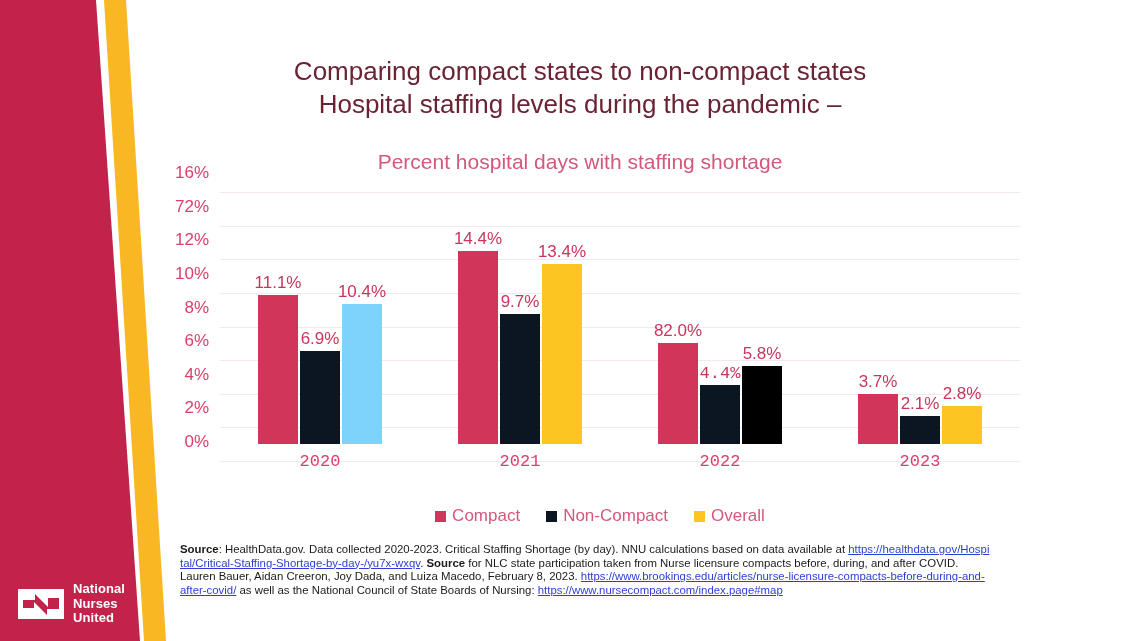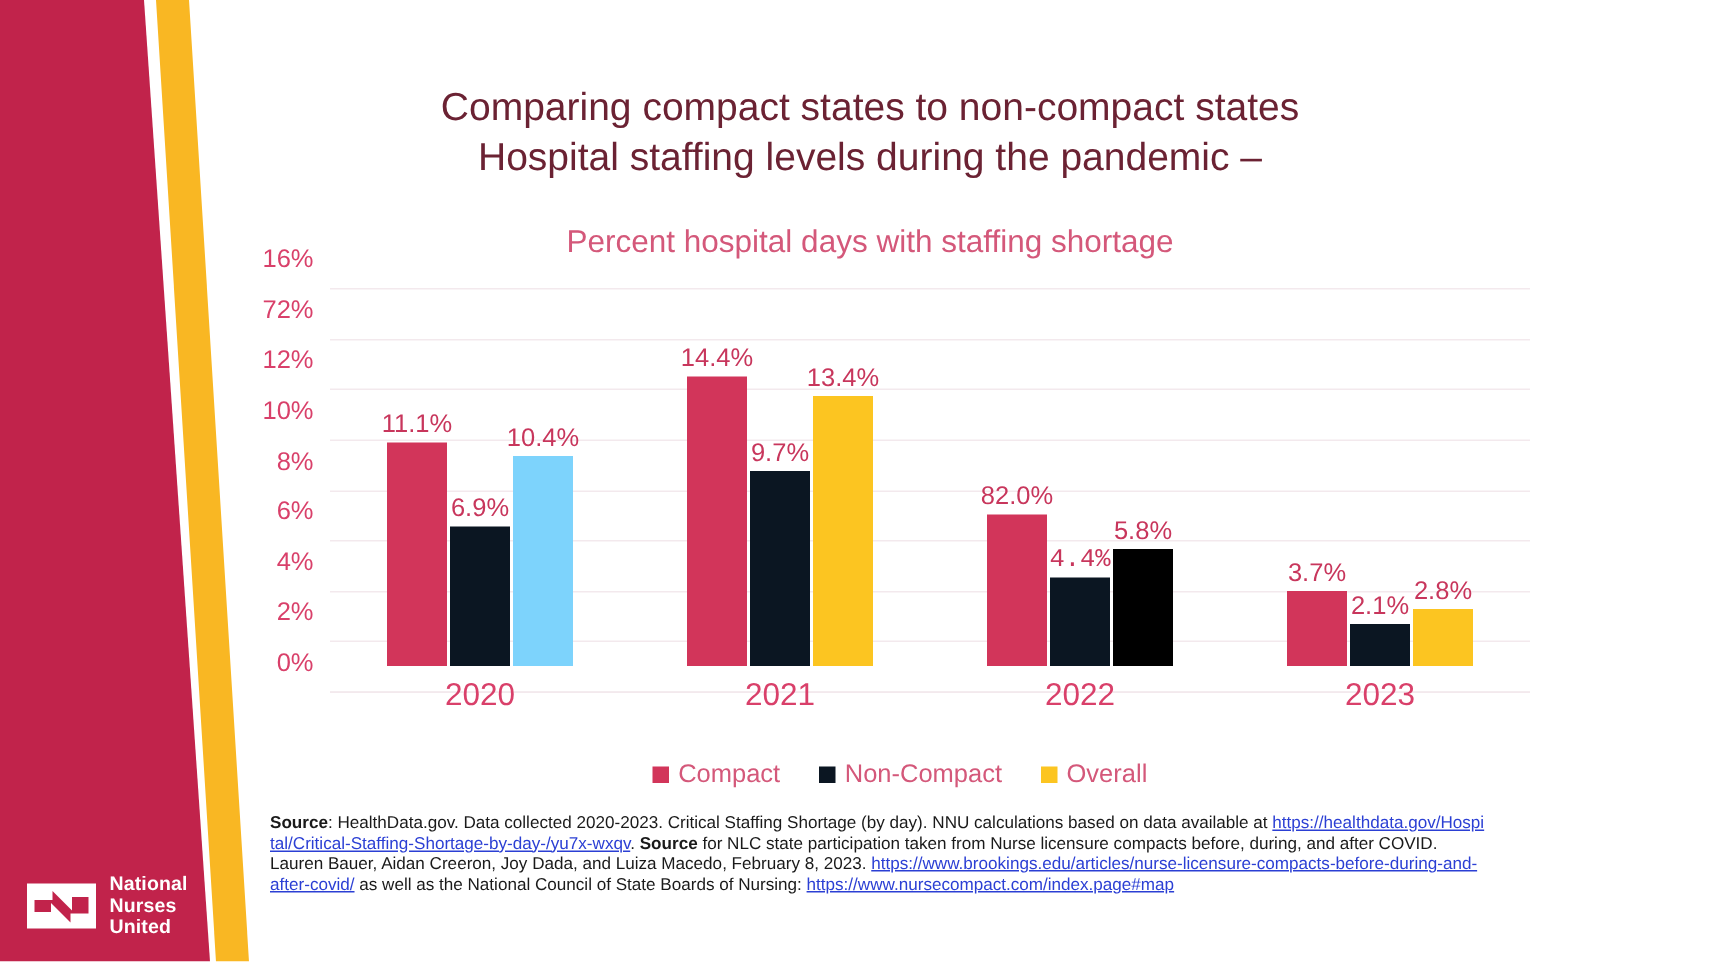--- a/index.html
+++ b/index.html
@@ -57,21 +57,21 @@
   .bar{
     position:absolute;bottom:0;width:40px;
   }
   .bar-val{
     position:absolute;bottom:100%;left:50%;transform:translateX(-50%);
     margin-bottom:2px;color:#C8365C;font-size:17px;white-space:nowrap;
   }
   .xlabel{
     position:absolute;top:100%;margin-top:8px;left:50%;
     transform:translateX(-50%);
-    color:#D9406A;font-size:21px;white-space:nowrap;
+    color:#D9406A;font-size:17px;white-space:nowrap;font-family:Liberation Mono, monospace;
   }
 
   
   .legend{
     position:absolute;left:175px;top:506px;width:850px;
     display:flex;justify-content:center;align-items:center;gap:26px;
   }
   .legend-item{display:flex;align-items:center;gap:6px;}
   .legend-swatch{width:11px;height:11px;display:block;}
   .legend-label{color:#D4587A;font-size:17px;}

